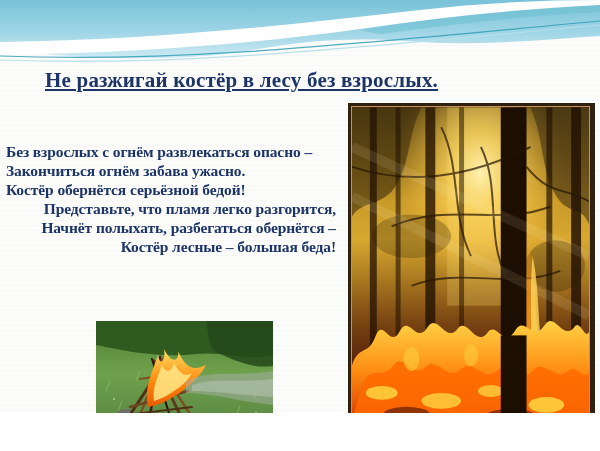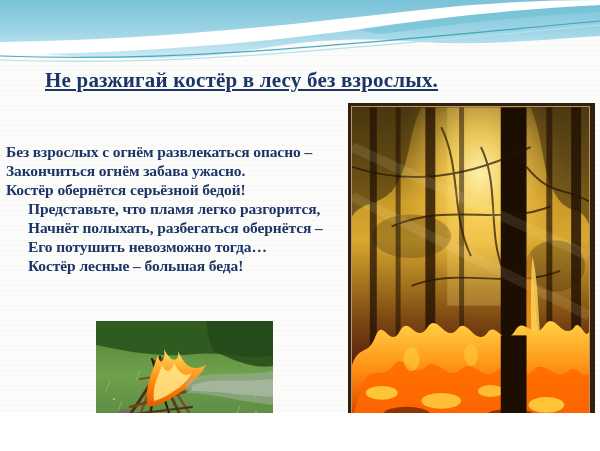--- a/index.html
+++ b/index.html
@@ -21,21 +21,21 @@
     position:absolute;left:45px;top:68px;width:500px;
     font-size:21px;font-weight:bold;color:#1c3566;
     text-decoration:underline;letter-spacing:0.2px;
   }
   .poem{
     position:absolute;left:6px;top:142px;width:330px;
     font-size:15.5px;font-weight:bold;color:#1c3566;
     line-height:19px;letter-spacing:-0.1px;
   }
   .poem .line{white-space:nowrap;}
-  .poem .line.indent{padding-left:22px;}
+  .poem .line.indent{padding-left:22px;text-align:right;}
   .photo-frame{
     position:absolute;left:348px;top:103px;width:247px;height:325px;
     border:3px solid #30200f;background:#30200f;box-sizing:border-box;
   }
   .photo-frame .inner{
     width:239px;height:317px;border:1px solid #c2935f;box-sizing:border-box;
   }
   .photo-frame svg{display:block;}
   .campfire{
     position:absolute;left:96px;top:321px;width:177px;height:116px;
@@ -63,21 +63,20 @@
   </svg>
 
   <div class="slide-title">Не разжигай костёр в лесу без взрослых.</div>
 
   <div class="poem">
     <div class="line">Без взрослых с огнём развлекаться опасно –</div>
     <div class="line">Закончиться огнём забава ужасно.</div>
     <div class="line">Костёр обернётся серьёзной бедой!</div>
     <div class="line indent">Представьте, что пламя легко разгорится,</div>
     <div class="line indent">Начнёт полыхать, разбегаться обернётся –</div>
-    <div class="line indent">Его потушить невозможно тогда…</div>
     <div class="line indent">Костёр лесные – большая беда!</div>
   </div>
 
   <div class="photo-frame">
     <div class="inner">
       <svg viewBox="0 0 239 317" width="237" height="315" xmlns="http://www.w3.org/2000/svg" aria-hidden="true">
         <defs>
           <linearGradient id="ffBase" x1="0" y1="0" x2="0" y2="1">
             <stop offset="0" stop-color="#564414"></stop>
             <stop offset="0.15" stop-color="#8a6a1e"></stop>

